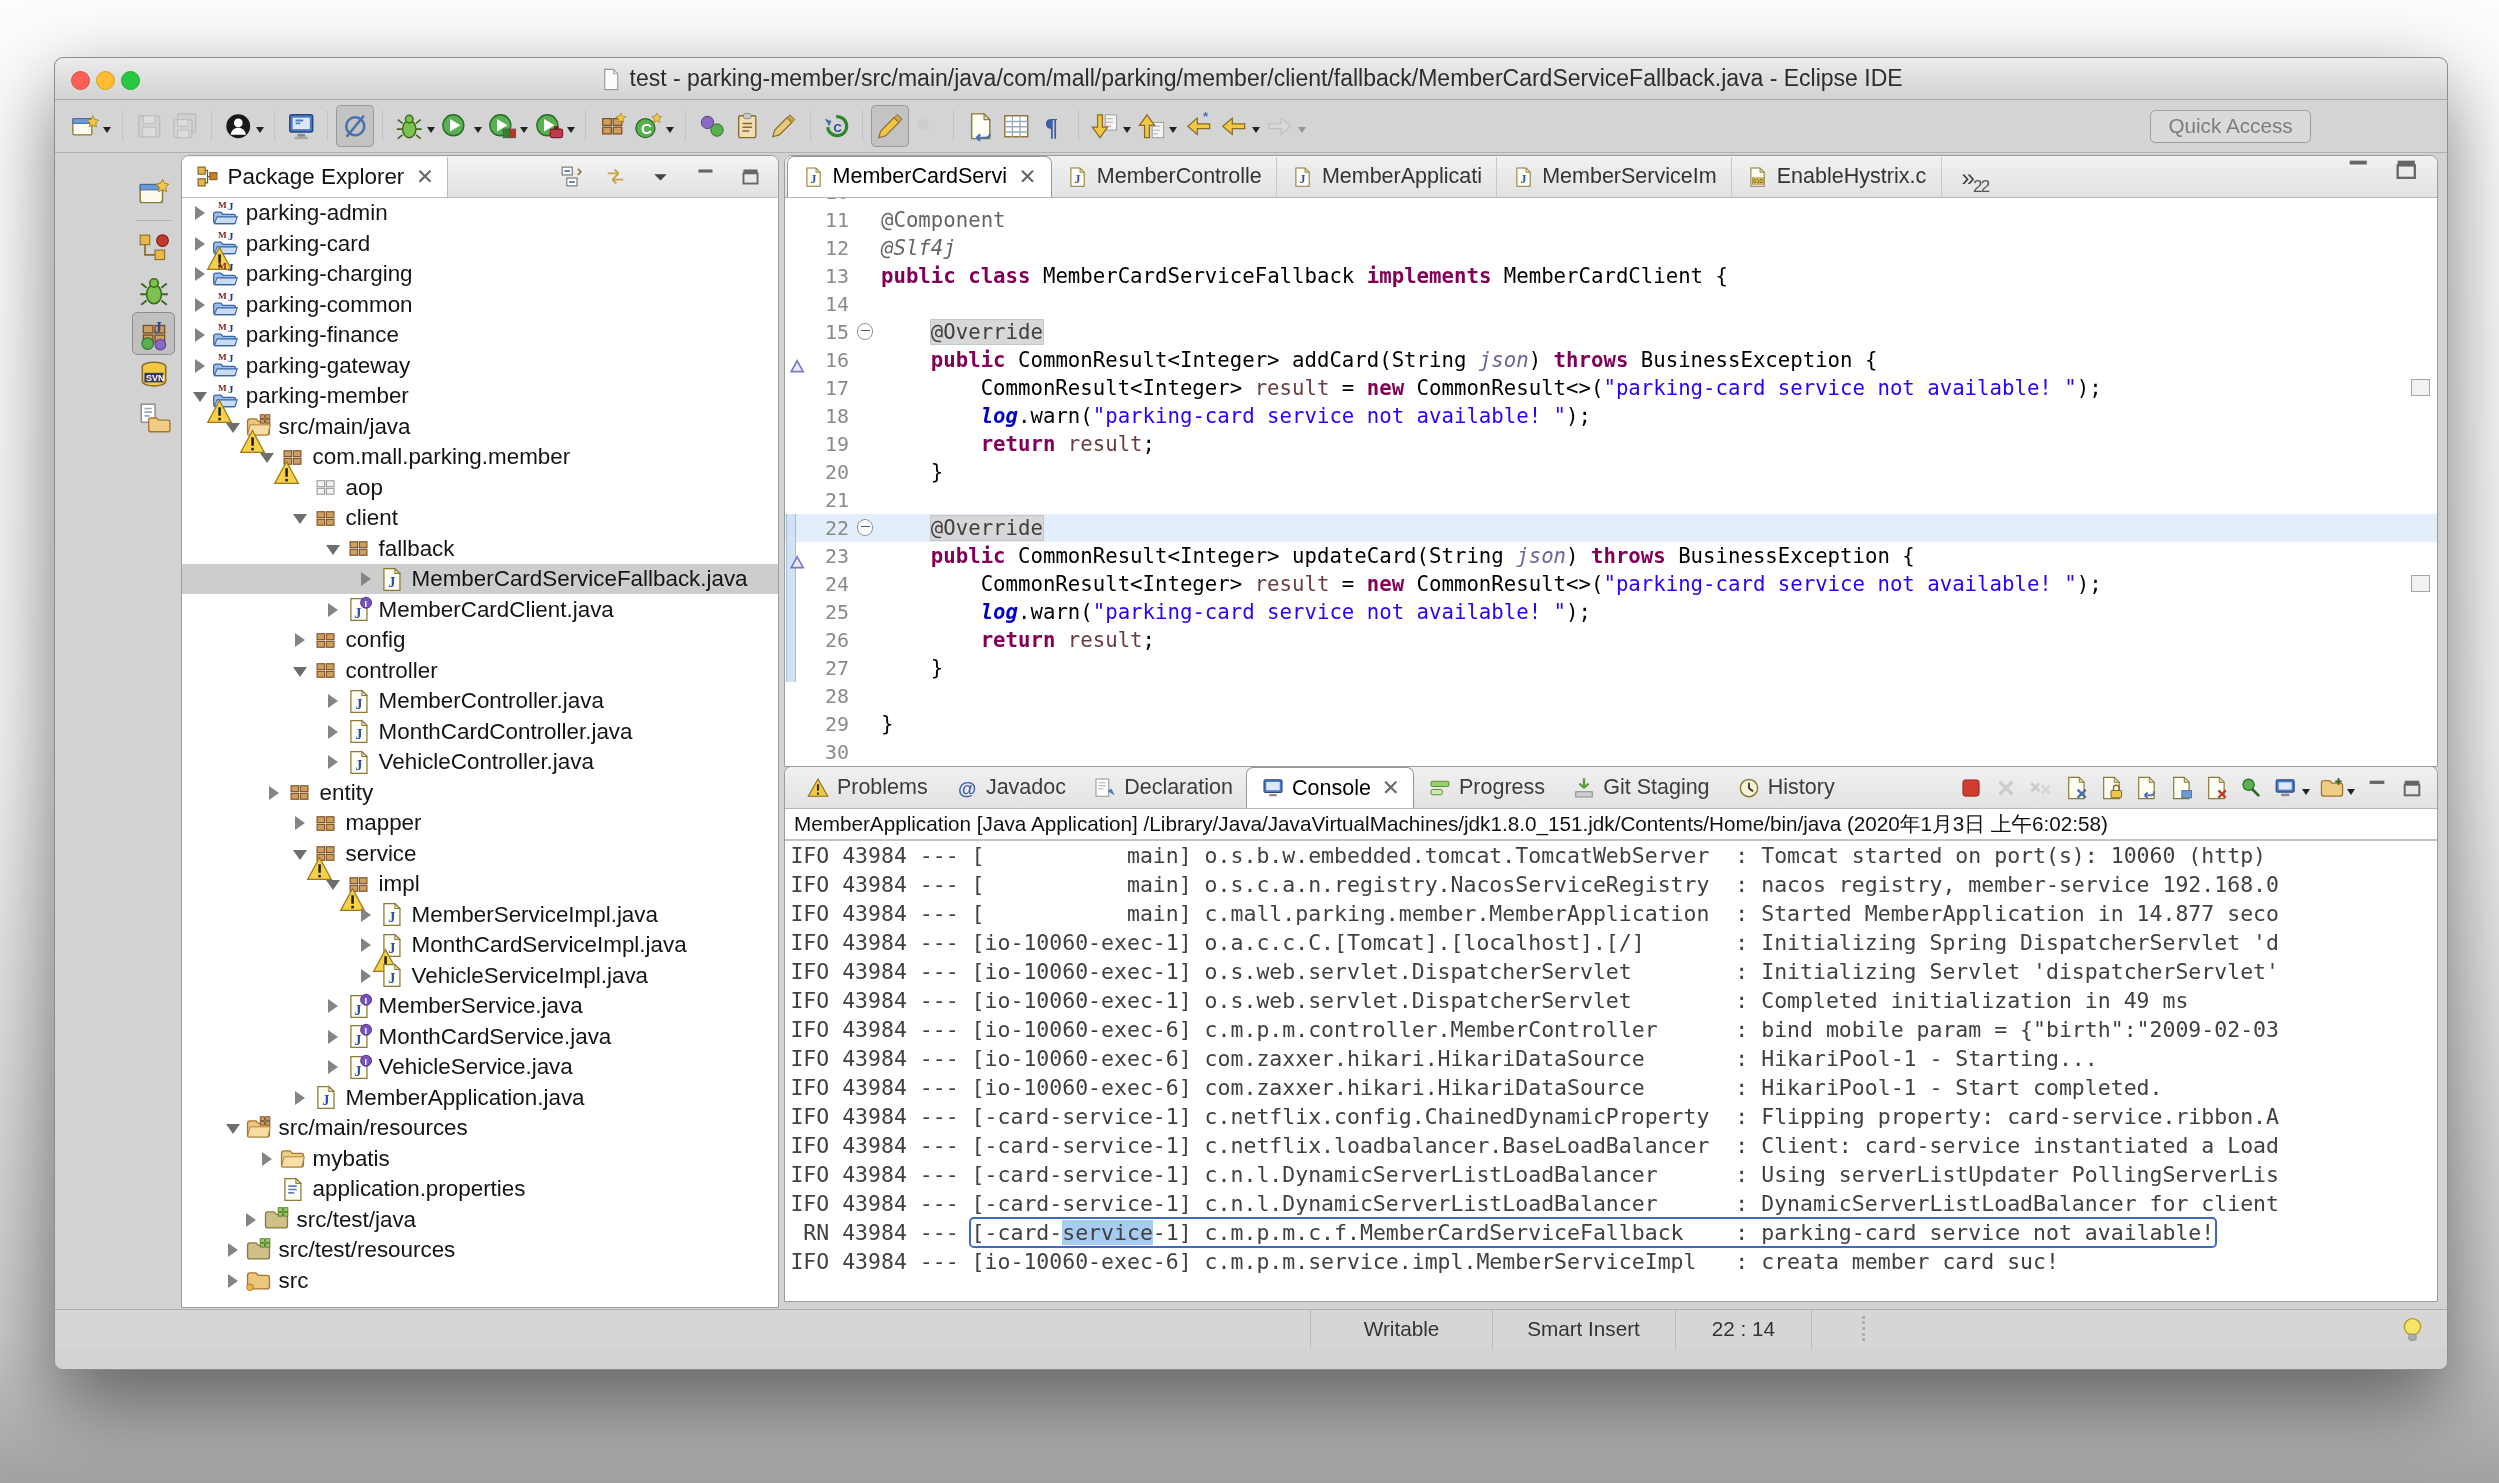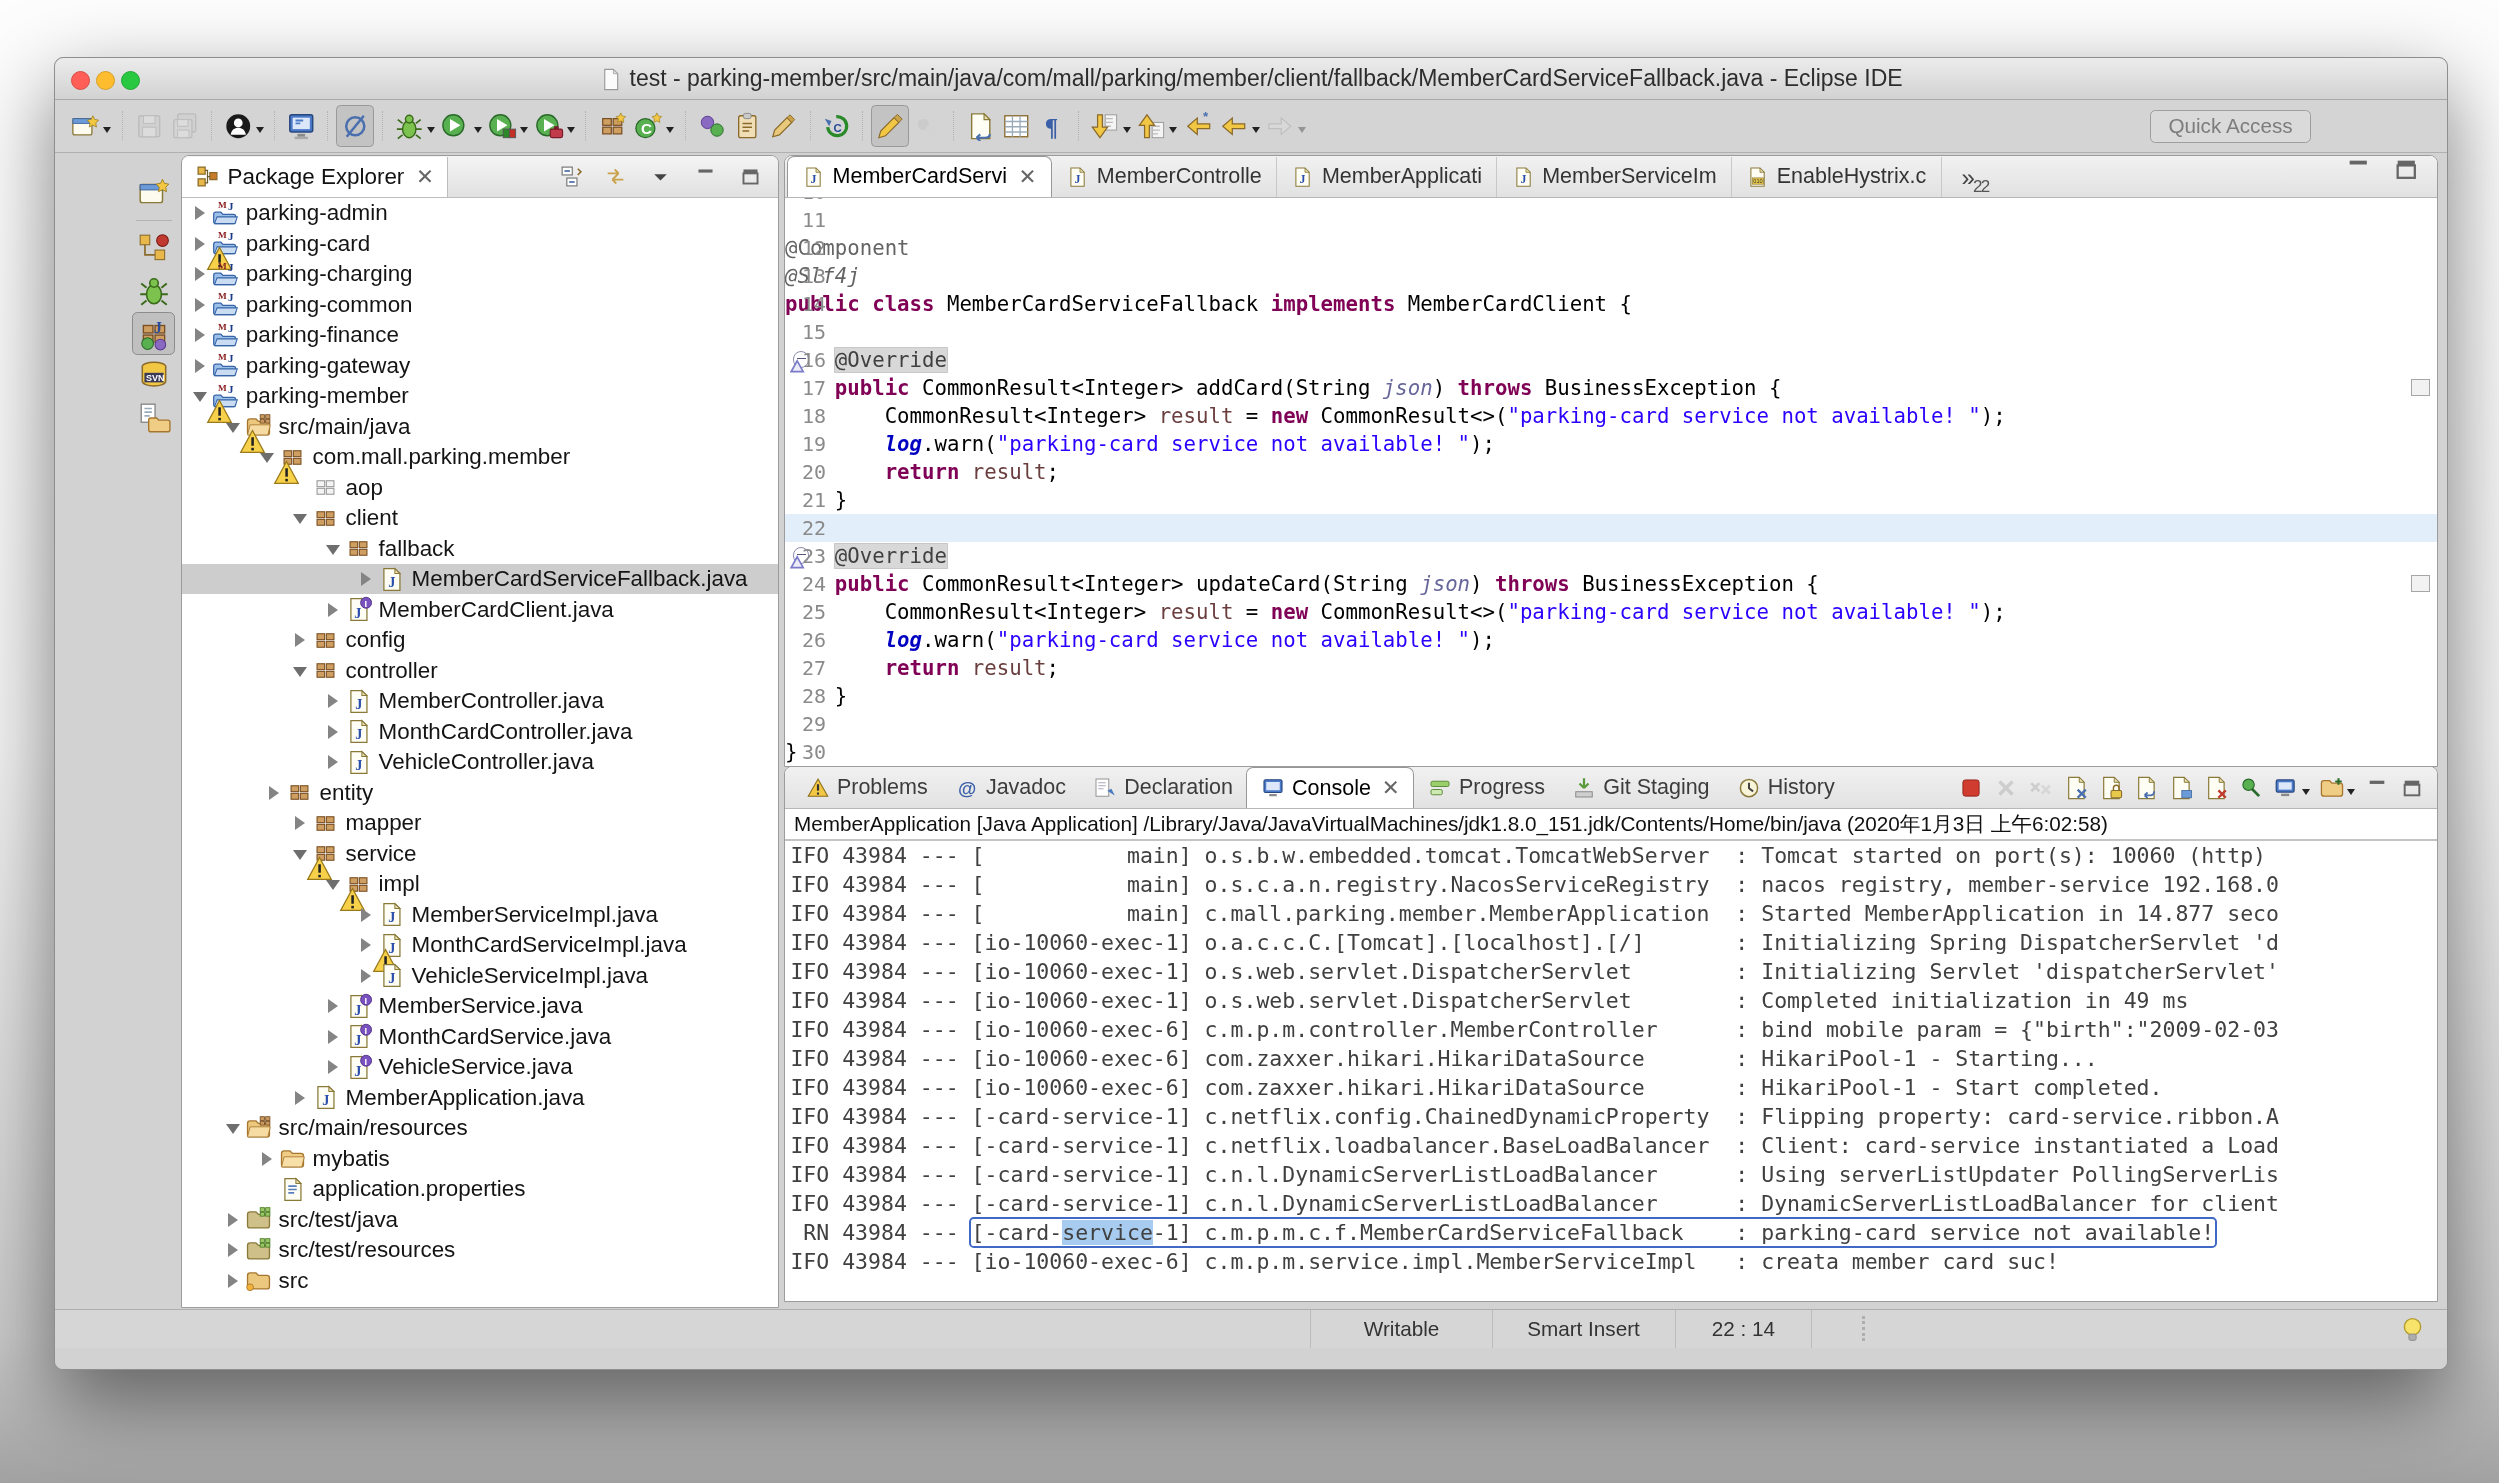--- a/index.html
+++ b/index.html
@@ -65,21 +65,21 @@
   
   .etabs{height:41px;background:linear-gradient(#f1f1f1,#e2e2e2);border-bottom:0.9px solid #b6b6b6;display:flex;align-items:flex-end;padding-left:1.8px;}
   .etab{height:40px;display:flex;align-items:center;gap:8px;padding:0 14.4px;font-size:21.5px;color:#333;border-right:0.9px solid #c8c8c8;}
   .etab svg{width:22.4px;height:22.4px;}
   .etab.active{background:#fff;border:0.9px solid #979797;border-bottom:none;border-radius:7.2px 7.2px 0 0;color:#000;}
   .etab-ovf{font-size:24px;color:#444;margin-left:20px;letter-spacing:-1.8px;}
   .etab-ovf sub{font-size:17px;color:#555;}
   .emm{margin-left:auto;display:flex;gap:12.6px;padding:0 12.6px 7.2px 0;}
   .code{position:absolute;top:42px;left:0;right:0;bottom:0;overflow:hidden;font-family:"DejaVu Sans Mono",monospace;font-size:20.7px;background:#fff;}
   .codein{margin-top:-20px;}
-  .cl{display:flex;height:28px;line-height:28px;position:relative;flex-direction:column;}
+  .cl{display:flex;height:28px;line-height:28px;position:relative;}
   .cl.cur{background:#e3eefb;}
   .ann{width:23px;flex:none;position:relative;}
   .sb{position:absolute;left:0.9px;top:0;bottom:0;width:8px;background:#d2e2f4;border-left:0.9px solid #a4bcd8;border-right:0.9px solid #a4bcd8;}
   .ovr{position:absolute;left:5.4px;top:6.3px;}
   .num{width:41px;flex:none;text-align:right;color:#8a8a8a;font-size:20px;}
   .fold{width:32px;flex:none;position:relative;}
   .fm{position:absolute;left:8px;top:5.4px;width:14.4px;height:14.4px;border:1.3px solid #8d8dae;border-radius:50%;background:#fff;}
   .fm::after{content:"";position:absolute;left:2.7px;right:2.7px;top:5.4px;height:1.8px;background:#56567e;}
   .src{white-space:pre;flex:1;}
   .k{color:#7f0055;font-weight:bold;}
@@ -869,21 +869,21 @@
           </div>
           <div class="trow" style="padding-left: 74px;">
             <div class="chevbox"></div>
             <div class="tico"><svg viewBox="0 0 32 32">
                 <path d="M7 3h13l6 6v20H7z" fill="#fffef4" stroke="#8a7a3a" stroke-width="1.5"></path>
                 <path d="M20 3l6 6h-6z" fill="#e8e0b0" stroke="#8a7a3a" stroke-width="1.2"></path>
                 <path d="M11 12h10M11 16h10M11 20h7" stroke="#5a7fc0" stroke-width="2"></path>
               </svg></div>
             <div class="tlabel">application.properties</div>
           </div>
-          <div class="trow" style="padding-left: 40px;">
+          <div class="trow" style="padding-left: 58px;">
             <div class="chevbox">
               <span class="cr"></span>
             </div>
             <div class="tico"><svg viewBox="0 0 32 32">
                 <path d="M3 10q0-3 3-3h7l3 3h10q3 0 3 3v10q0 3-3 3H6q-3 0-3-3z" fill="#cfc08a" stroke="#8a7a3a" stroke-width="1.6"></path>
                 <g stroke="#4a7a22" stroke-width="1">
                   <rect x="18" y="2" width="5" height="4.5" fill="#9ac868"></rect>
                   <rect x="24.5" y="2" width="5" height="4.5" fill="#9ac868"></rect>
                   <rect x="18" y="7.5" width="5" height="4.5" fill="#9ac868"></rect>
                   <rect x="24.5" y="7.5" width="5" height="4.5" fill="#9ac868"></rect>

